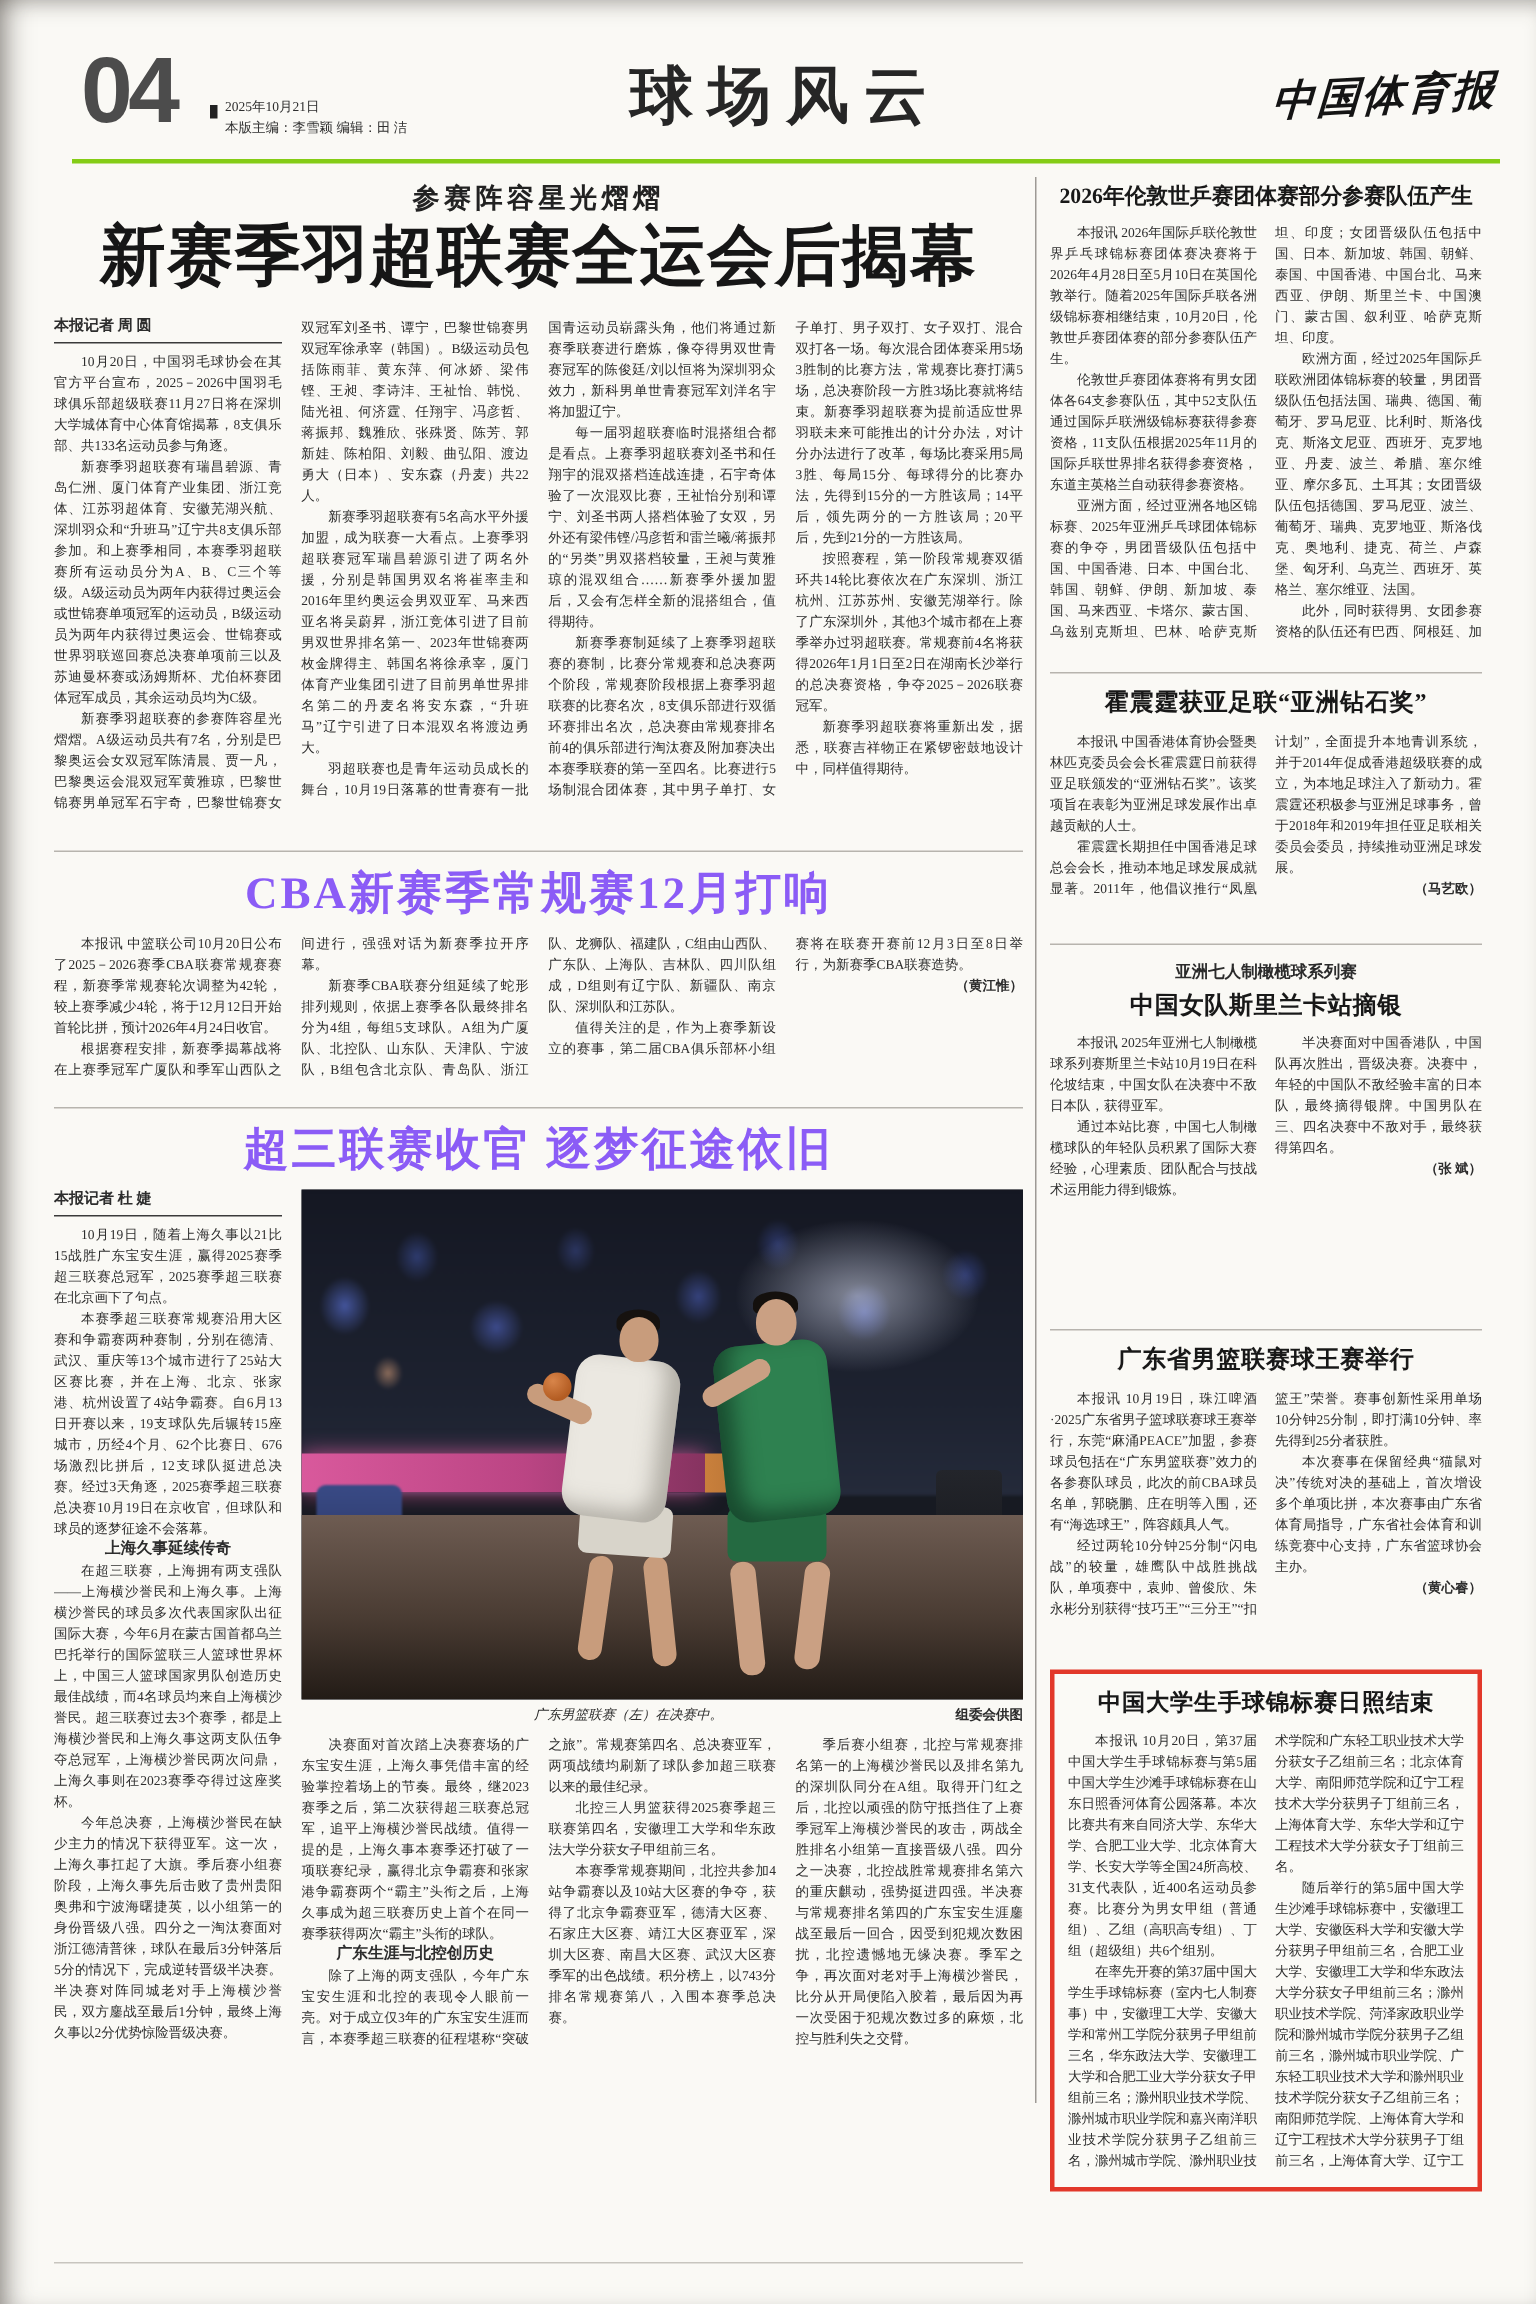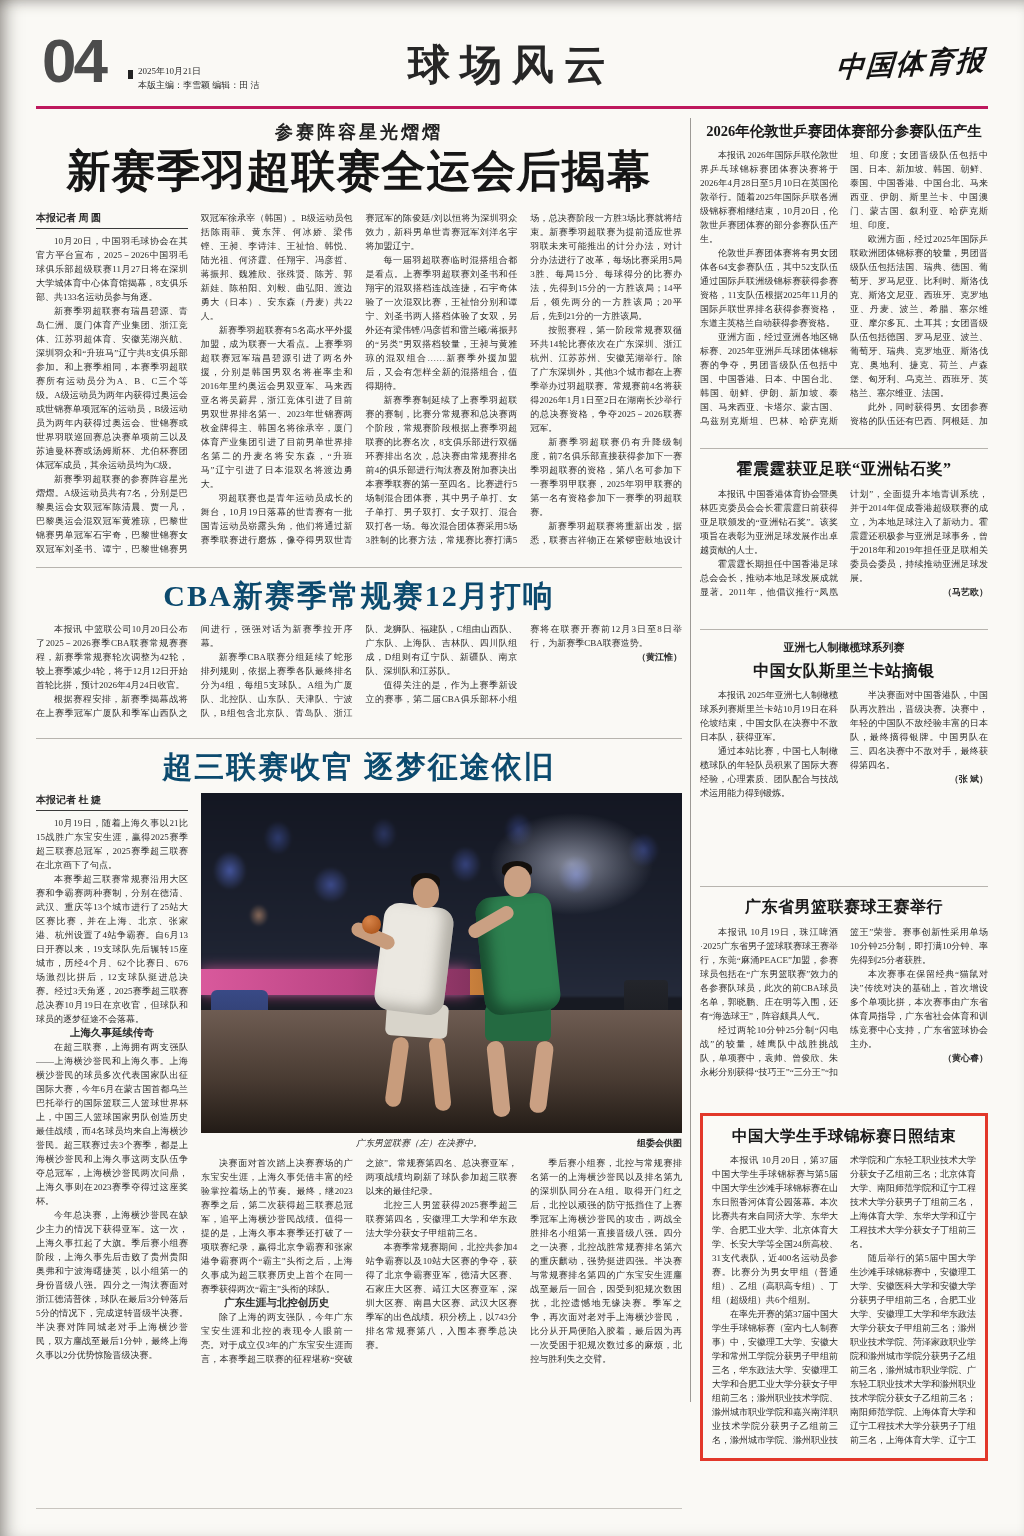--- a/index.html
+++ b/index.html
@@ -1,21 +1,21 @@
 <!DOCTYPE html>
 <html><head>
 <meta charset="utf-8">
 <style>
   html,body{margin:0;padding:0;background:#cfccc7;}
   .page{position:relative;width:1024px;height:1536px;margin:0 auto;
     background:#faf9f5;overflow:hidden;
     box-shadow:inset 14px 0 18px -10px rgba(60,55,50,.55), inset 0 10px 14px -8px rgba(60,55,50,.35);
     font-family:"Liberation Serif","DejaVu Serif",serif;color:#2b2b2b;}
   
-  .header{position:absolute;left:36px;top:36px;width:952px;height:70px;border-bottom:3px solid #be185d;}
+  .header{position:absolute;left:48px;top:36px;width:952px;height:70px;border-bottom:3px solid #84cc16;}
   .pagenum{position:absolute;left:6px;top:-6px;font:bold 62px/1 "Liberation Sans","DejaVu Sans",sans-serif;color:#4c4c4c;letter-spacing:-3px;}
   .hsq{position:absolute;left:92px;top:34px;width:5px;height:9px;background:#222;}
   .dateline{position:absolute;left:102px;top:28px;font-size:9px;line-height:1.6;color:#2e2e2e;}
   .section-title{position:absolute;left:50%;top:6px;transform:translateX(-50%);
     font:bold 42px/1.1 "Liberation Serif",serif;letter-spacing:10px;color:#262626;}
   .masthead{position:absolute;right:2px;top:14px;font:bold italic 28px/1 "DejaVu Serif",serif;
     color:#141414;transform:rotate(-3deg) skewX(-6deg);letter-spacing:2px;}
   
   .main{position:absolute;left:36px;top:116px;width:646px;height:1392px;border-bottom:1px solid #c8c5bf;}
   .vrule{position:absolute;left:690px;top:118px;width:1px;height:1284px;background:#9d9a95;}
@@ -25,21 +25,21 @@
   .body p{margin:0;text-indent:2em;}
   .byline{font-weight:bold;text-indent:0 !important;border-bottom:1px solid #3a3a3a;padding-bottom:3px;margin-bottom:5px !important;font-size:10px;}
   .credit{text-align:right;text-indent:0 !important;font-weight:bold;}
   .subhead{text-align:center;font-weight:bold;font-size:10.5px;margin:7px 0 5px;text-indent:0 !important;}
   .hrule{border:none;border-top:1px solid #b7b4ae;margin:10px 0;}
   
   .kicker{text-align:center;font-size:18px;font-weight:bold;letter-spacing:3px;margin:4px 0 2px;color:#222;}
   .headline-xl{text-align:center;font:900 44px/1.15 "Liberation Sans","DejaVu Sans",sans-serif;letter-spacing:1px;color:#161616;margin:2px 0 14px;}
   .cols4{column-count:4;column-gap:13px;height:346px;overflow:hidden;}
   .cols4-s{column-count:4;column-gap:13px;height:106px;overflow:hidden;}
-  .headline-serif{text-align:center;font:bold 30px/1.2 "Liberation Serif",serif;letter-spacing:2px;color:#0c4a6e;margin:6px 0 8px;}
+  .headline-serif{text-align:center;font:bold 30px/1.2 "Liberation Serif",serif;letter-spacing:2px;color:#8b5cf6;margin:6px 0 8px;}
   
   .c3wrap{display:flex;margin-top:4px;}
   .c3-left{width:152px;margin-right:13px;height:672px;overflow:hidden;}
   .c3-right{flex:1;}
   .photo{position:relative;width:100%;height:340px;background:#171a22;overflow:hidden;}
   .caprow{display:flex;align-items:center;margin:4px 0 2px;font-size:9px;}
   .cap{flex:1;text-align:center;font-style:italic;}
   .capcredit{font-weight:bold;}
   .cols3{column-count:3;column-gap:13px;height:290px;overflow:hidden;margin-top:6px;}
   
@@ -118,21 +118,20 @@
       <div class="body cols4">
         <p class="byline">本报记者  周  圆</p>
         <p>10月20日，中国羽毛球协会在其官方平台宣布，2025－2026中国羽毛球俱乐部超级联赛11月27日将在深圳大学城体育中心体育馆揭幕，8支俱乐部、共133名运动员参与角逐。</p>
         <p>新赛季羽超联赛有瑞昌碧源、青岛仁洲、厦门体育产业集团、浙江竞体、江苏羽超体育、安徽芜湖兴航、深圳羽众和“升班马”辽宁共8支俱乐部参加。和上赛季相同，本赛季羽超联赛所有运动员分为A、B、C三个等级。A级运动员为两年内获得过奥运会或世锦赛单项冠军的运动员，B级运动员为两年内获得过奥运会、世锦赛或世界羽联巡回赛总决赛单项前三以及苏迪曼杯赛或汤姆斯杯、尤伯杯赛团体冠军成员，其余运动员均为C级。</p>
         <p>新赛季羽超联赛的参赛阵容星光熠熠。A级运动员共有7名，分别是巴黎奥运会女双冠军陈清晨、贾一凡，巴黎奥运会混双冠军黄雅琼，巴黎世锦赛男单冠军石宇奇，巴黎世锦赛女双冠军刘圣书、谭宁，巴黎世锦赛男双冠军徐承宰（韩国）。B级运动员包括陈雨菲、黄东萍、何冰娇、梁伟铿、王昶、李诗沣、王祉怡、韩悦、陆光祖、何济霆、任翔宇、冯彦哲、蒋振邦、魏雅欣、张殊贤、陈芳、郭新娃、陈柏阳、刘毅、曲弘阳、渡边勇大（日本）、安东森（丹麦）共22人。</p>
         <p>新赛季羽超联赛有5名高水平外援加盟，成为联赛一大看点。上赛季羽超联赛冠军瑞昌碧源引进了两名外援，分别是韩国男双名将崔率圭和2016年里约奥运会男双亚军、马来西亚名将吴蔚昇，浙江竞体引进了目前男双世界排名第一、2023年世锦赛两枚金牌得主、韩国名将徐承宰，厦门体育产业集团引进了目前男单世界排名第二的丹麦名将安东森，“升班马”辽宁引进了日本混双名将渡边勇大。</p>
         <p>羽超联赛也是青年运动员成长的舞台，10月19日落幕的世青赛有一批国青运动员崭露头角，他们将通过新赛季联赛进行磨炼，像夺得男双世青赛冠军的陈俊廷/刘以恒将为深圳羽众效力，新科男单世青赛冠军刘洋名宇将加盟辽宁。</p>
         <p>每一届羽超联赛临时混搭组合都是看点。上赛季羽超联赛刘圣书和任翔宇的混双搭档连战连捷，石宇奇体验了一次混双比赛，王祉怡分别和谭宁、刘圣书两人搭档体验了女双，另外还有梁伟铿/冯彦哲和雷兰曦/蒋振邦的“另类”男双搭档较量，王昶与黄雅琼的混双组合……新赛季外援加盟后，又会有怎样全新的混搭组合，值得期待。</p>
         <p>新赛季赛制延续了上赛季羽超联赛的赛制，比赛分常规赛和总决赛两个阶段，常规赛阶段根据上赛季羽超联赛的比赛名次，8支俱乐部进行双循环赛排出名次，总决赛由常规赛排名前4的俱乐部进行淘汰赛及附加赛决出本赛季联赛的第一至四名。比赛进行5场制混合团体赛，其中男子单打、女子单打、男子双打、女子双打、混合双打各一场。每次混合团体赛采用5场3胜制的比赛方法，常规赛比赛打满5场，总决赛阶段一方胜3场比赛就将结束。新赛季羽超联赛为提前适应世界羽联未来可能推出的计分办法，对计分办法进行了改革，每场比赛采用5局3胜、每局15分、每球得分的比赛办法，先得到15分的一方胜该局；14平后，领先两分的一方胜该局；20平后，先到21分的一方胜该局。</p>
         <p>按照赛程，第一阶段常规赛双循环共14轮比赛依次在广东深圳、浙江杭州、江苏苏州、安徽芜湖举行。除了广东深圳外，其他3个城市都在上赛季举办过羽超联赛。常规赛前4名将获得2026年1月1日至2日在湖南长沙举行的总决赛资格，争夺2025－2026联赛冠军。</p>
-        <p>新赛季羽超联赛仍有升降级制度，前7名俱乐部直接获得参加下一赛季羽超联赛的资格，第八名可参加下一赛季羽甲联赛，2025年羽甲联赛的第一名有资格参加下一赛季的羽超联赛。</p>
         <p>新赛季羽超联赛将重新出发，据悉，联赛吉祥物正在紧锣密鼓地设计中，同样值得期待。</p>
       </div>
     </div>
 
     <hr class="hrule">
 
     <div>
       <div class="headline-serif">CBA新赛季常规赛12月打响</div>
       <div class="body cols4-s">
         <p>本报讯  中篮联公司10月20日公布了2025－2026赛季CBA联赛常规赛赛程，新赛季常规赛轮次调整为42轮，较上赛季减少4轮，将于12月12日开始首轮比拼，预计2026年4月24日收官。</p>

